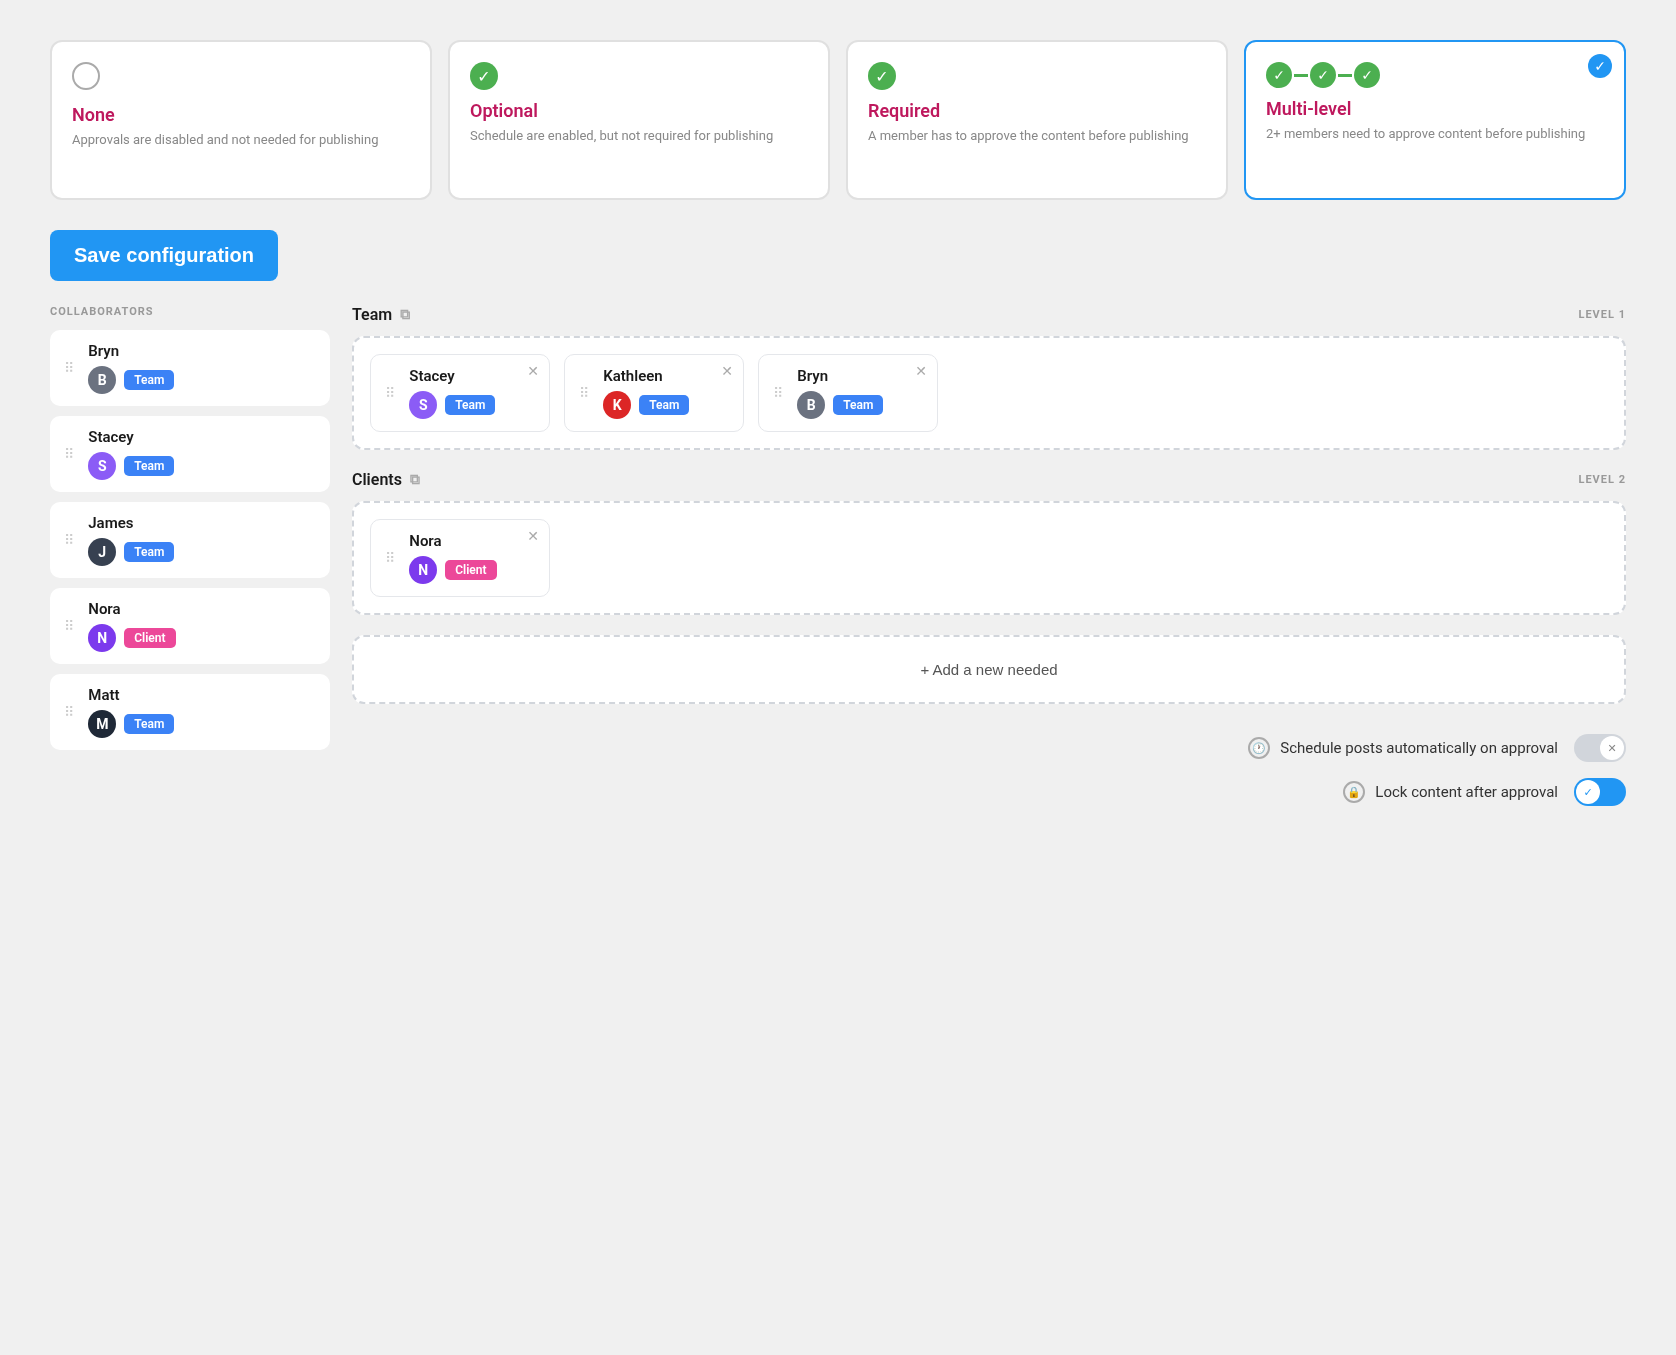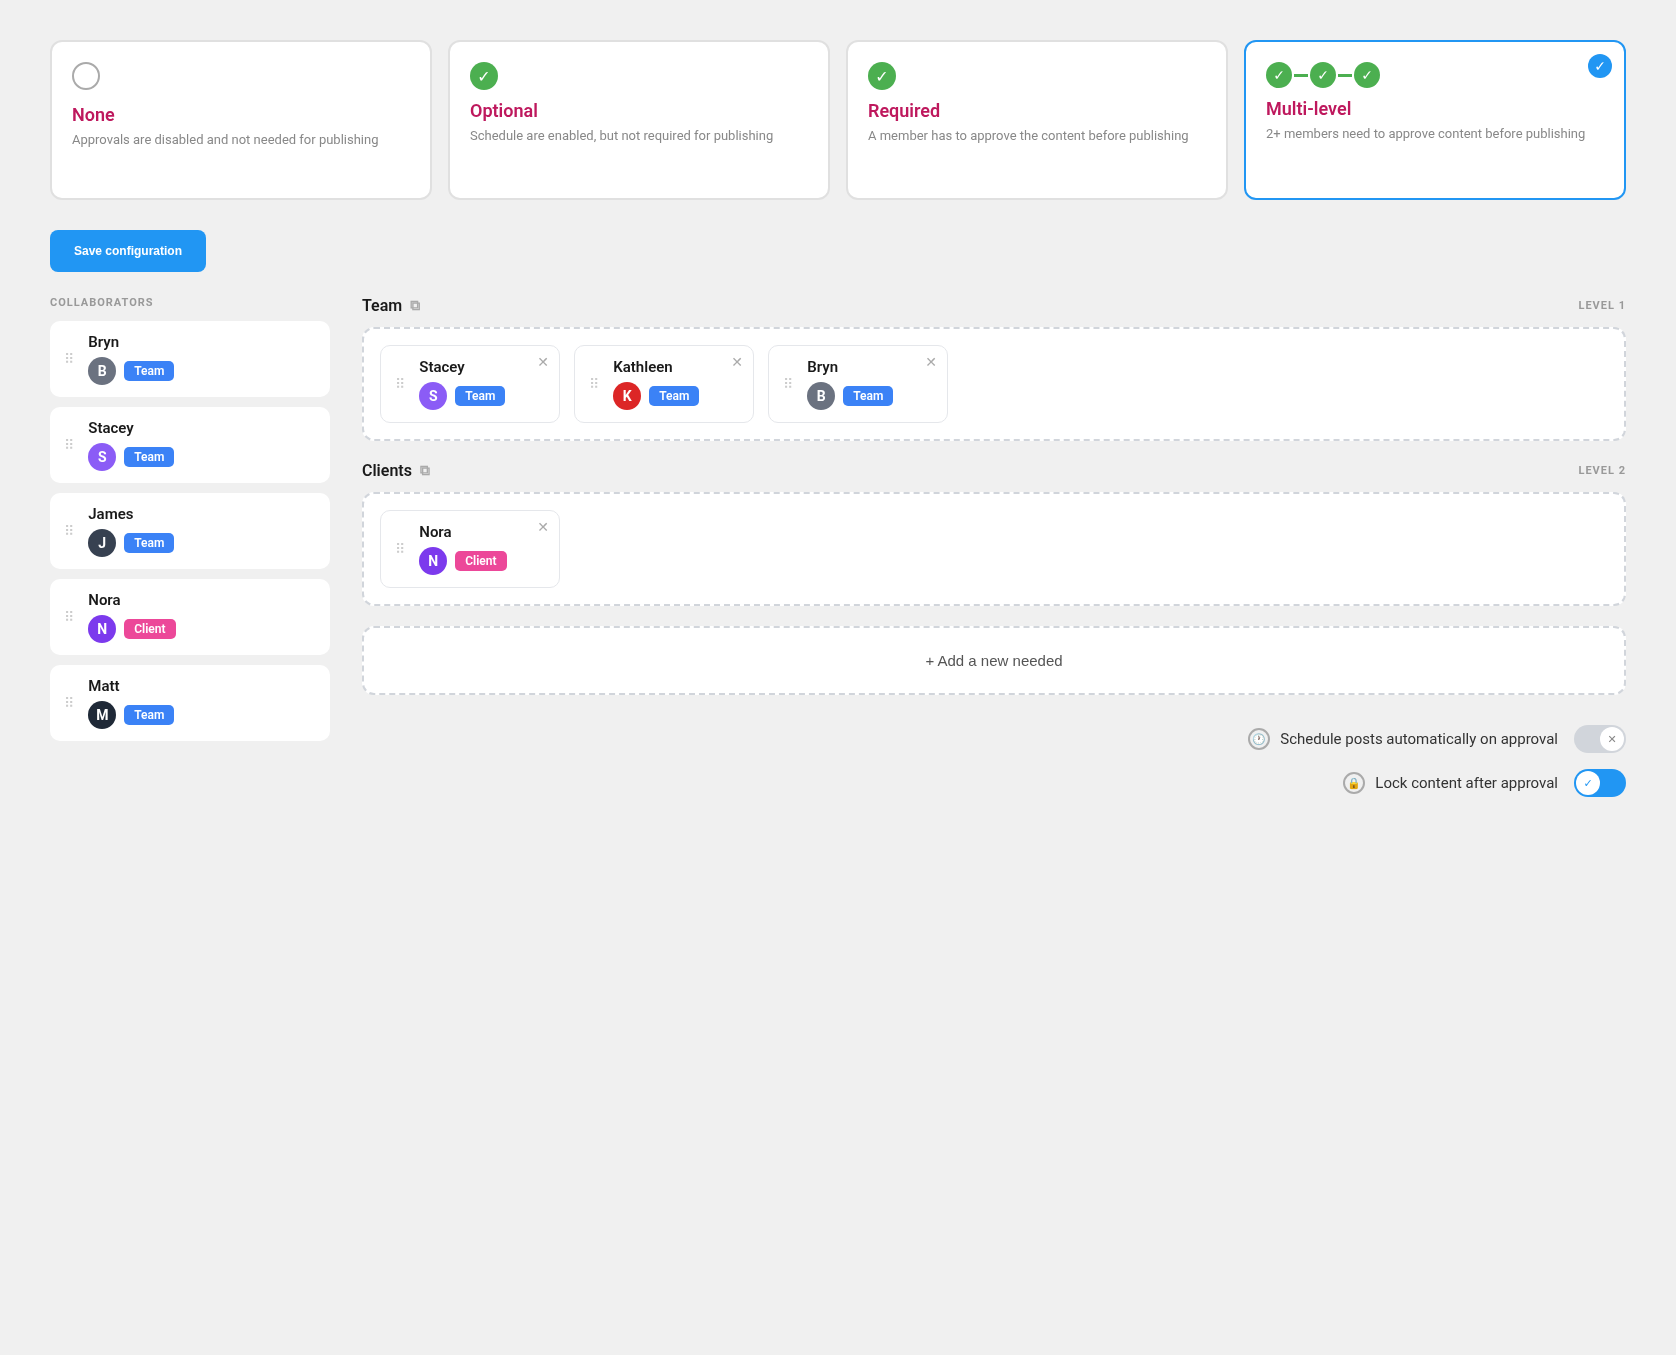--- a/index.html
+++ b/index.html
@@ -128,30 +128,30 @@
       font-size: 13px;
       color: #888;
     }
 
     .save-btn {
       background: #2196F3;
       color: white;
       border: none;
       border-radius: 8px;
       padding: 14px 24px;
-      font-size: 12px;
+      font-size: 20px;
       font-weight: 600;
       cursor: pointer;
       white-space: nowrap;
     }
 
     
     .content-area {
       display: flex;
-      gap: 32px;
+      gap: 22px;
     }
 
     
     .collaborators-panel {
       width: 280px;
       flex-shrink: 0;
     }
 
     .collaborators-label {
       font-size: 11px;

